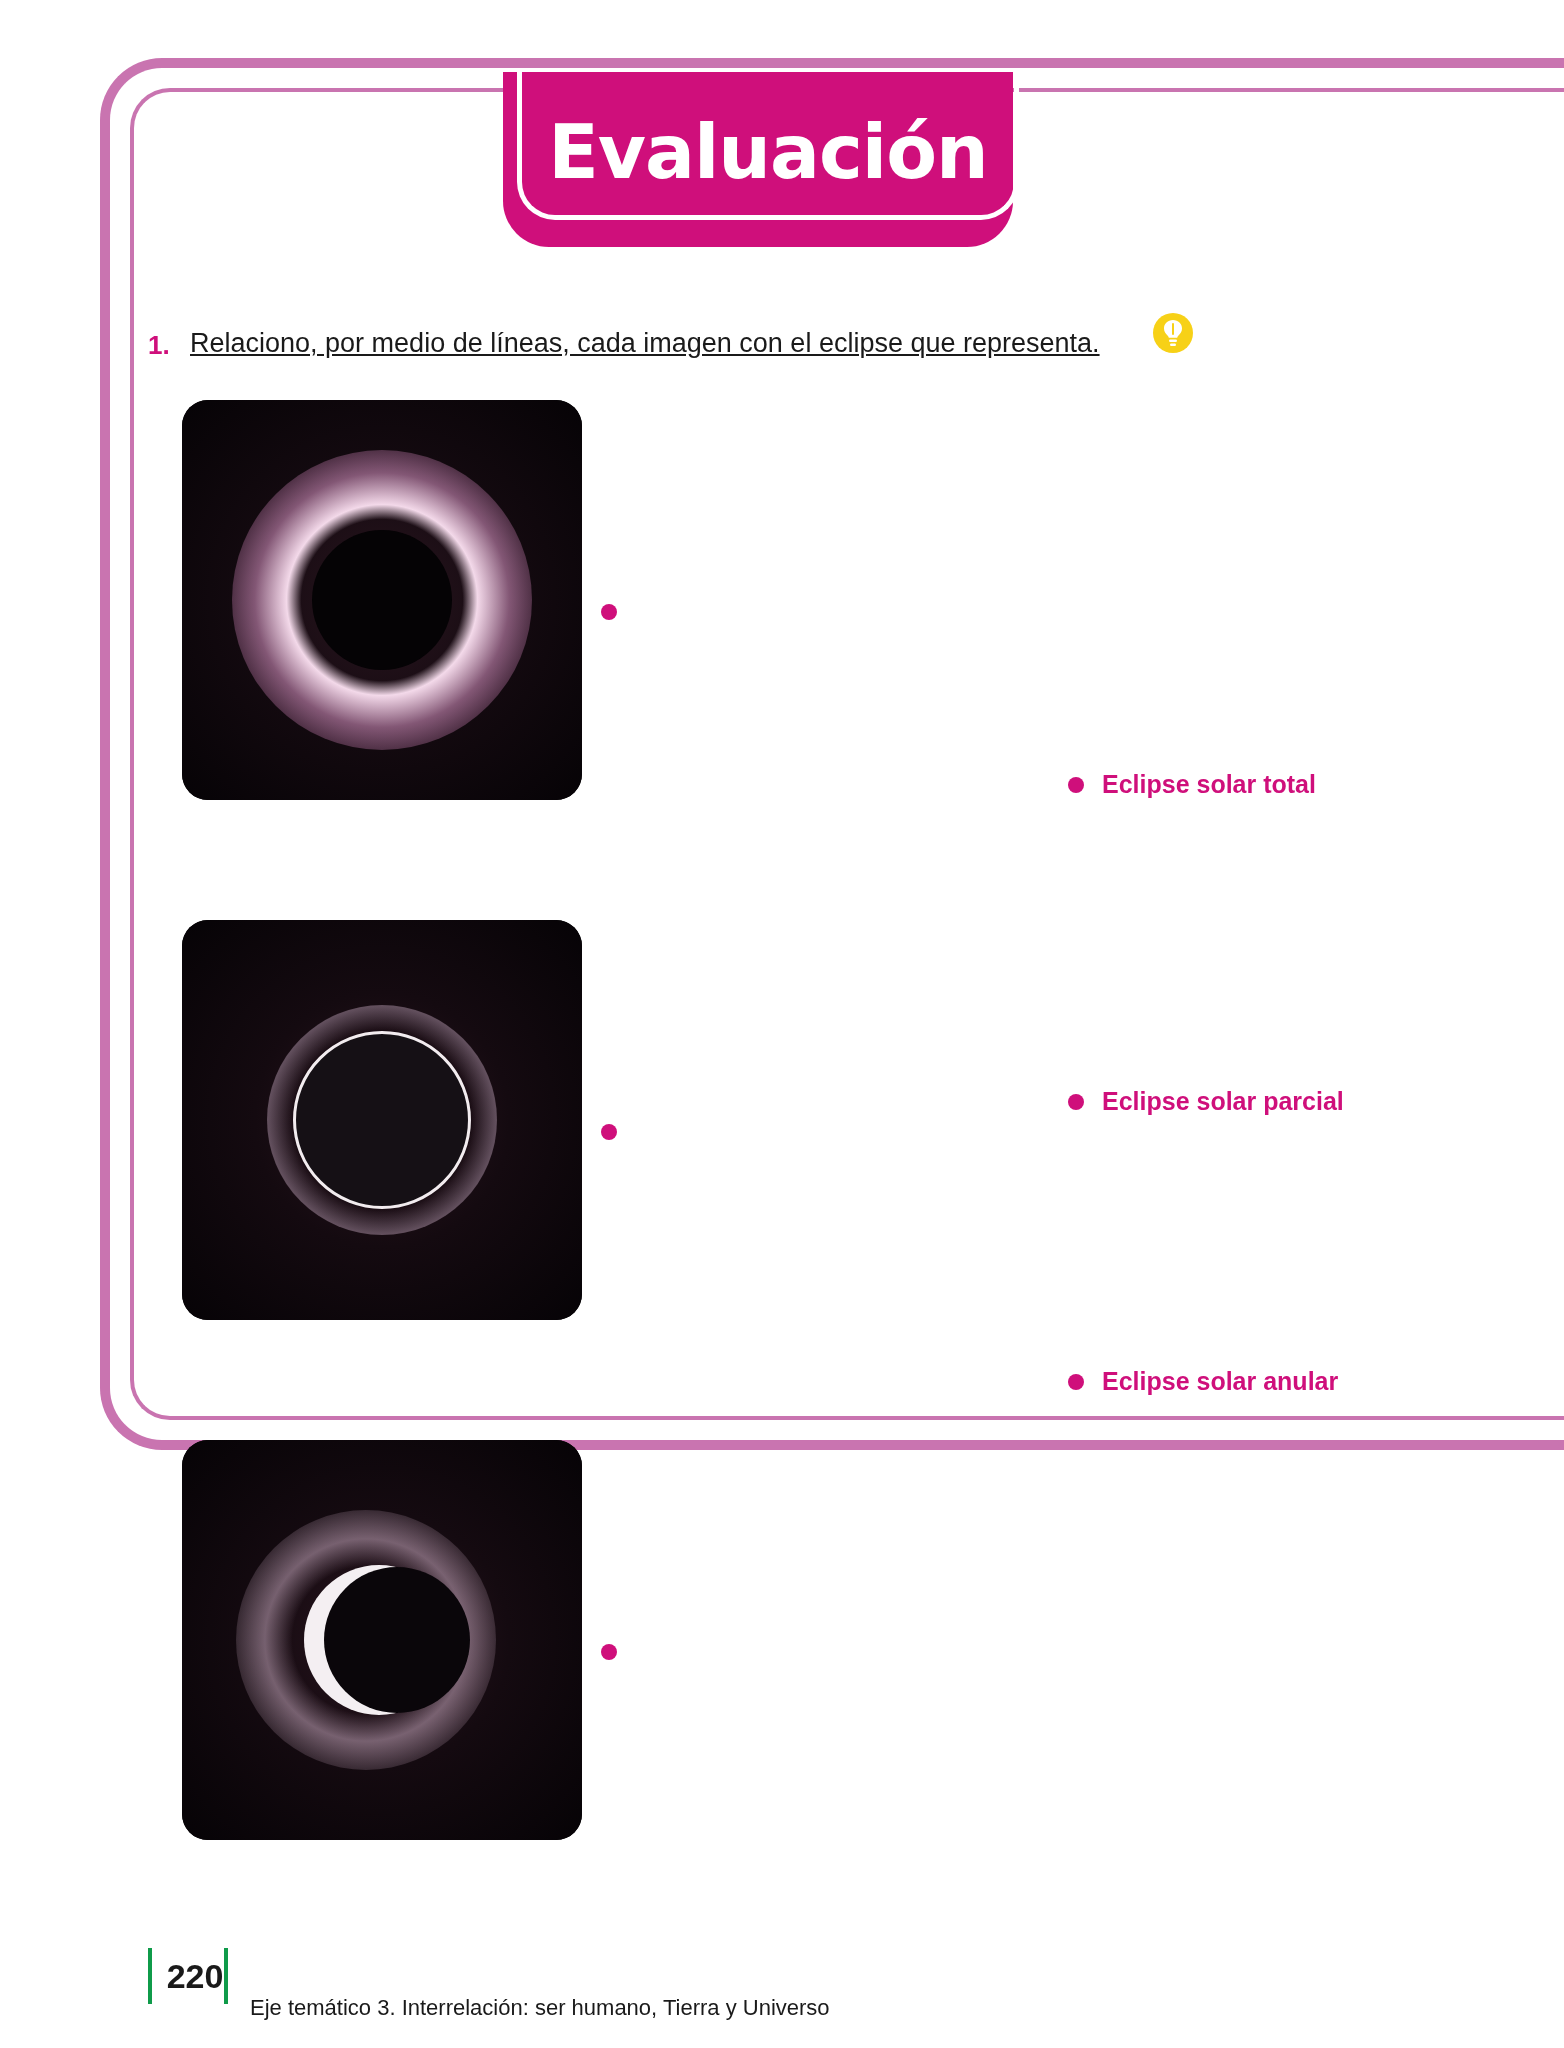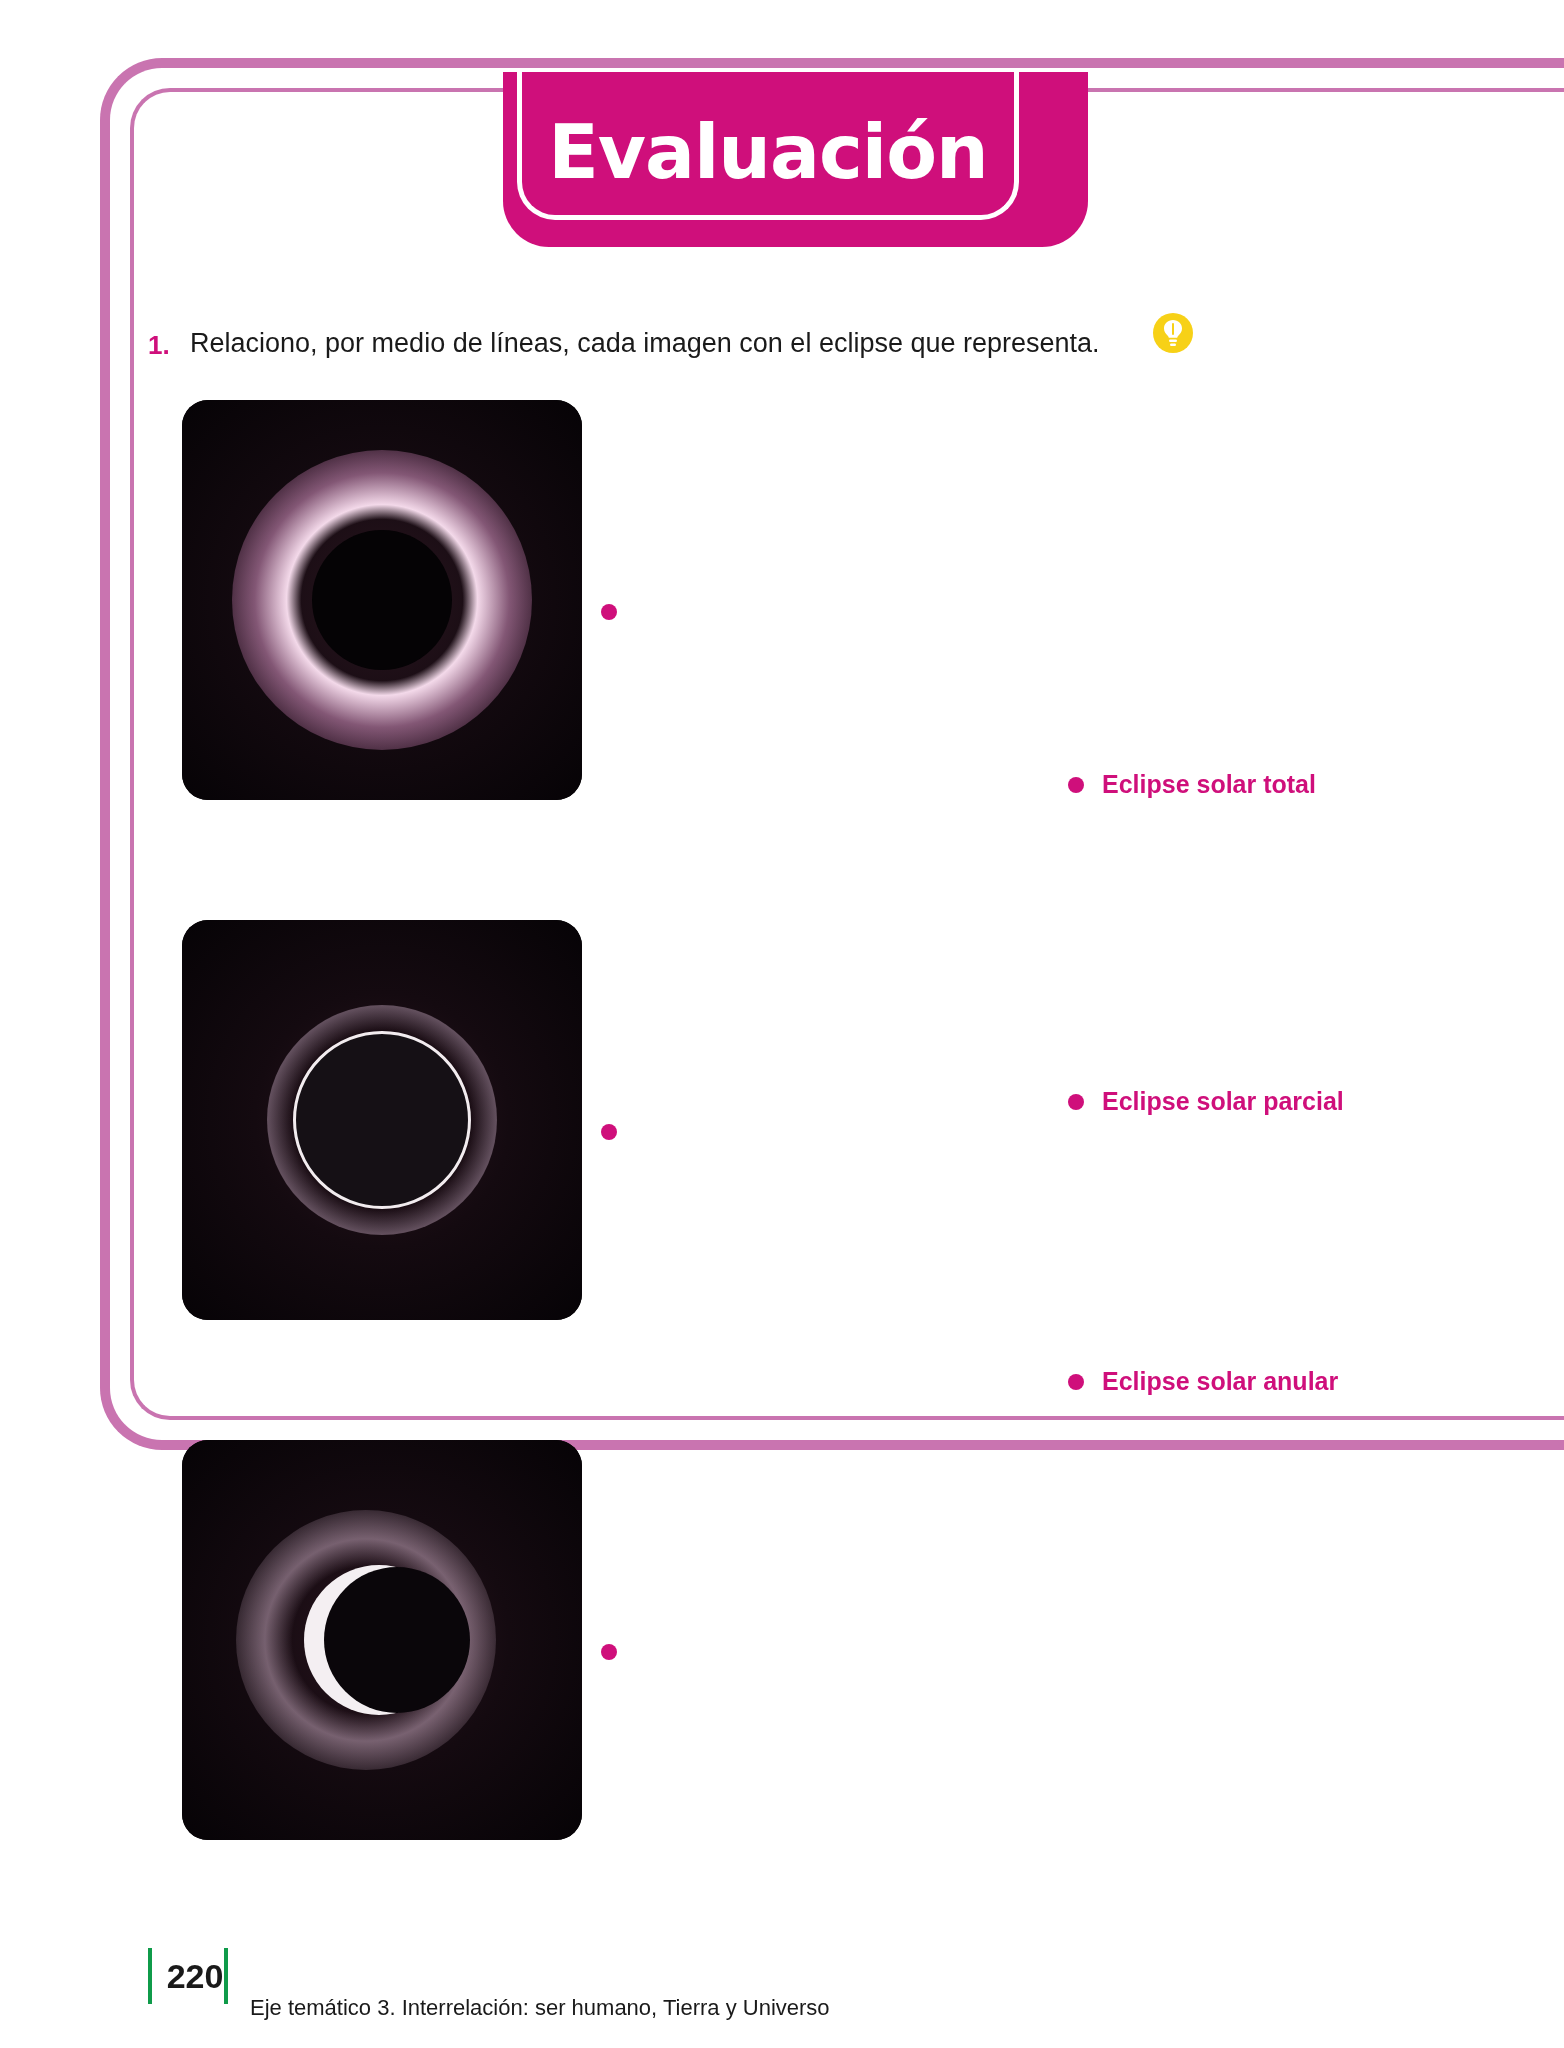--- a/index.html
+++ b/index.html
@@ -39,21 +39,21 @@
     border-top-left-radius: 40px;
     border-bottom-left-radius: 40px;
     box-sizing: border-box;
   }
 
   
   .title-tab {
     position: absolute;
     left: 503px;
     top: 72px;
-    width: 585px;
+    width: 510px;
     height: 175px;
     background: #cf0f7b;
     border-bottom-left-radius: 46px;
     border-bottom-right-radius: 46px;
     z-index: 5;
   }
   .title-tab-inner {
     position: absolute;
     left: 14px;
     top: 0px;
@@ -91,20 +91,21 @@
     font-family: "Liberation Sans", sans-serif;
   }
   .q-text {
     position: absolute;
     left: 190px;
     top: 328px;
     font-size: 27px;
     color: #1a1a1a;
     font-family: "Liberation Sans", sans-serif;
     white-space: nowrap;
+    text-decoration: underline;
   }
   .bulb-icon {
     position: absolute;
     left: 1152px;
     top: 312px;
     width: 42px;
     height: 42px;
   }
 
   

